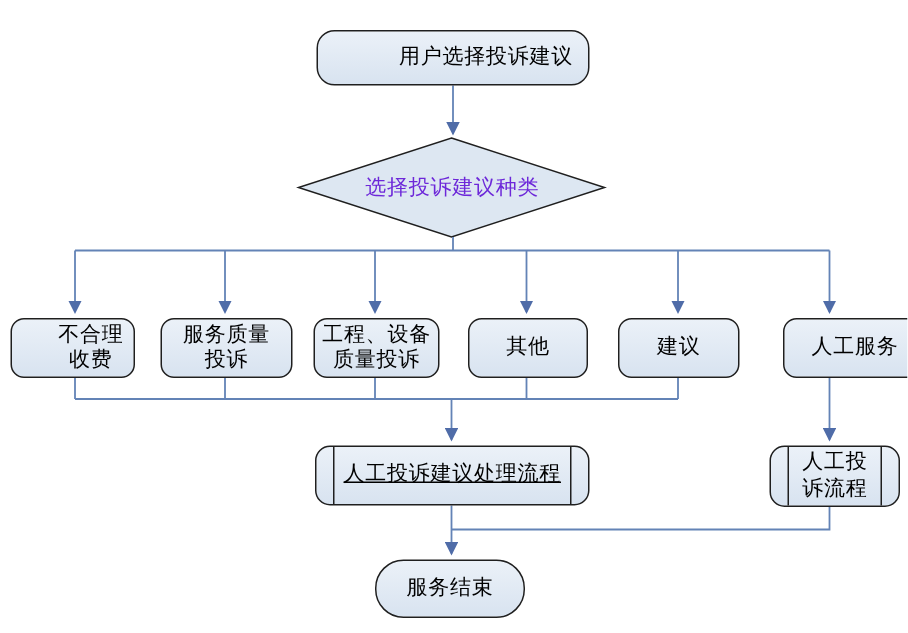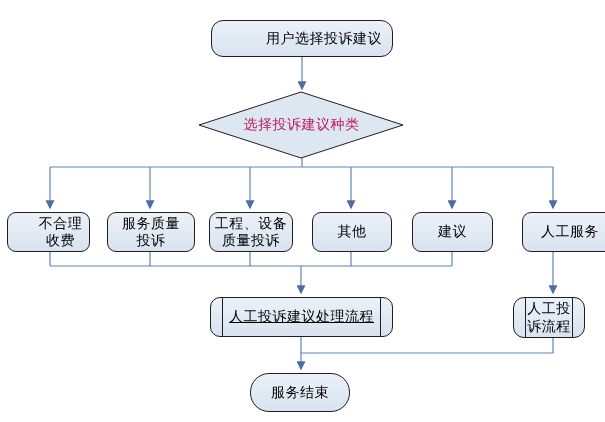--- a/index.html
+++ b/index.html
@@ -33,21 +33,21 @@
     border-left:1px solid #1f1f1f;
   }
   .predef::after {
     content:""; position:absolute; right:11px; top:0; bottom:0;
     border-left:1px solid #1f1f1f;
   }
   .decision-label {
     position:absolute;
     background:transparent; border:none;
     display:flex; align-items:center; justify-content:center;
-    text-align:center; color:#be185d; font-size:14px; letter-spacing:0.5px;
+    text-align:center; color:#6d28d9; font-size:14px; letter-spacing:0.5px;
   }
 </style>
 </head>
 <body>
 
 <div id="stage">
 
   <svg id="wires" viewBox="0 0 605 422" xmlns="http://www.w3.org/2000/svg">
     <defs>
       <marker id="ah" viewBox="0 0 10 10" refX="8.5" refY="5" markerWidth="7.5" markerHeight="7.5" orient="auto">
@@ -114,21 +114,21 @@
   </div>
 
   <div class="node branch" style="left:522px; top:212px; width:96px; height:40px;">
     <span>人工服务</span>
   </div>
 
   <div class="node predef" style="left:210px; top:297px; width:183px; height:40px;text-decoration:underline;">
     <span>人工投诉建议处理流程</span>
   </div>
 
-  <div class="node predef" style="left:513px; top:297px; width:72px; height:41px;border-radius:11px;">
+  <div class="node predef" style="left:513px; top:297px; width:87px; height:41px;">
     <span>人工投
 诉流程</span>
   </div>
 
   <div class="node end-terminator" style="left:250px; top:373px; width:100px; height:39px;">
     <span>服务结束</span>
   </div>
 
 </div>
 

